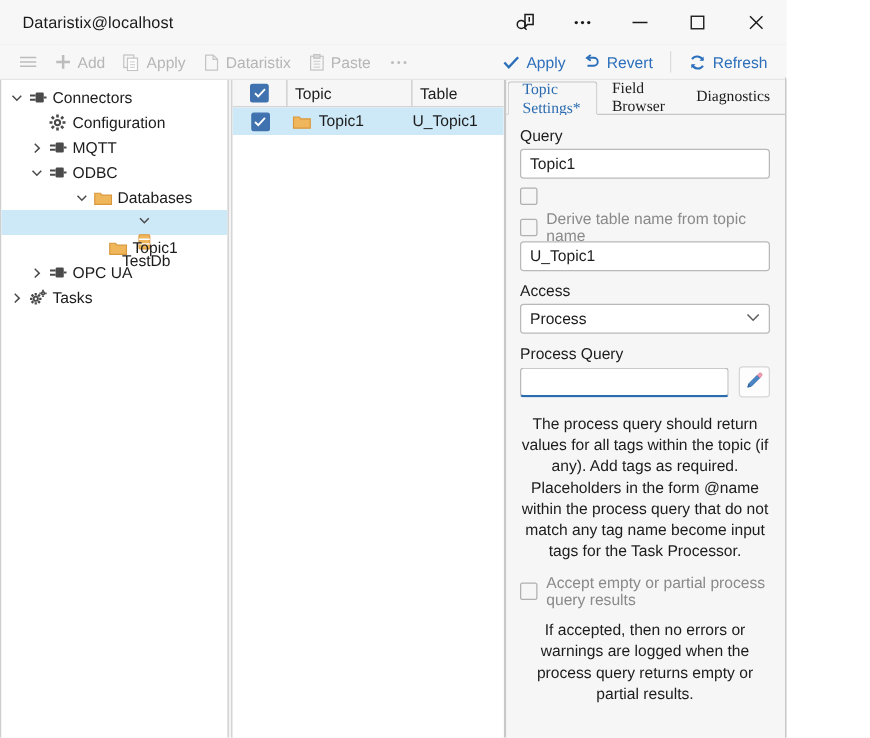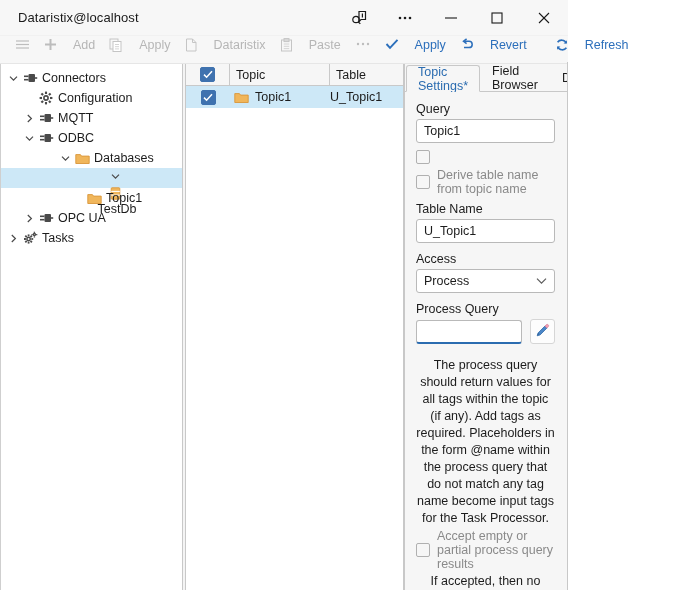--- a/index.html
+++ b/index.html
@@ -5,21 +5,21 @@
   * { box-sizing: border-box; }
   html, body { margin: 0; padding: 0; }
   body {
     width: 696px; height: 590px;
     font-family: "Liberation Sans", sans-serif;
     font-size: 12.5px;
     color: #1c1c1c;
     background: #ffffff;
     overflow: hidden;
   }
-  .window { width: 568px; height: 590px; display: flex; flex-direction: column;
+  .window { width: 629px; height: 590px; display: flex; flex-direction: column;
             background:#f4f4f4; position: relative; }
 
   
   .titlebar {
     height: 36px; flex: 0 0 36px;
     background: #f7f7f7;
     display: flex; align-items: center;
     border-bottom: 1px solid #f1f1f1;
   }
   .title-text { padding-left: 18px; font-size: 13px; color: #1a1a1a; letter-spacing: .1px; }
@@ -33,21 +33,21 @@
 
   
   .toolbar {
     height: 28px; flex: 0 0 28px;
     background: #f7f7f7;
     display: flex; align-items: center;
     padding: 0 8px;
     border-bottom: 1px solid #e6e6e6;
   }
   .tool {
-    display: flex; align-items: flex-start; gap: 16px;
+    display: flex; align-items: center; gap: 5px;
     padding: 0 7px; height: 24px;
     color: #b6b6b6;
     font-size: 12.5px;
     white-space: nowrap;
   }
   .tool.enabled { color: #2c6fbb; }
   .tool .glyph { display: flex; align-items: center; }
   .sep-v { width: 1px; height: 17px; background: #dcdcdc; margin: 0 7px; }
   .toolbar-spacer { flex: 1 1 auto; }
 
@@ -134,20 +134,21 @@
     height: 28px; flex: 0 0 28px;
     display: flex; align-items: flex-end;
     background: #f6f6f6;
     border-bottom: 1px solid #c8c8c8;
     padding-left: 1px;
   }
   .tab {
     height: 27px; display: flex; align-items: center;
     padding: 0 11px; font-size: 12.5px; color: #1c1c1c;
     border: 1px solid transparent;
+    font-family: Liberation Serif, serif;
   }
   .tab.active {
     background: #f6f6f6; color: #2b6cb0;
     border: 1px solid #c8c8c8; border-bottom: 1px solid #f6f6f6;
     margin-bottom: -1px; border-radius: 3px 3px 0 0;
   }
 
   
   .form {
     flex: 1 1 auto; padding: 10px 12px 0 11px; overflow: hidden;
@@ -556,21 +557,20 @@
 
         <div class="chk-row">
           <span class="chk-box"></span>
         </div>
 
         <div class="chk-row">
           <span class="chk-box"></span>
           <span class="chk-lbl">Derive table name from topic name</span>
         </div>
 
-        <div class="lbl sp">Table Name</div>
         <div class="inp">U_Topic1</div>
 
         <div class="lbl sp">Access</div>
         <div class="select">
           <span>Process</span>
           <span class="chev">
             <svg width="11" height="8" viewBox="0 0 11 8">
                 <path d="M1 1.6 L5.5 6.2 L10 1.6" fill="none" stroke="#5c5c5c" stroke-width="1.2"></path>
               </svg>
           </span>

